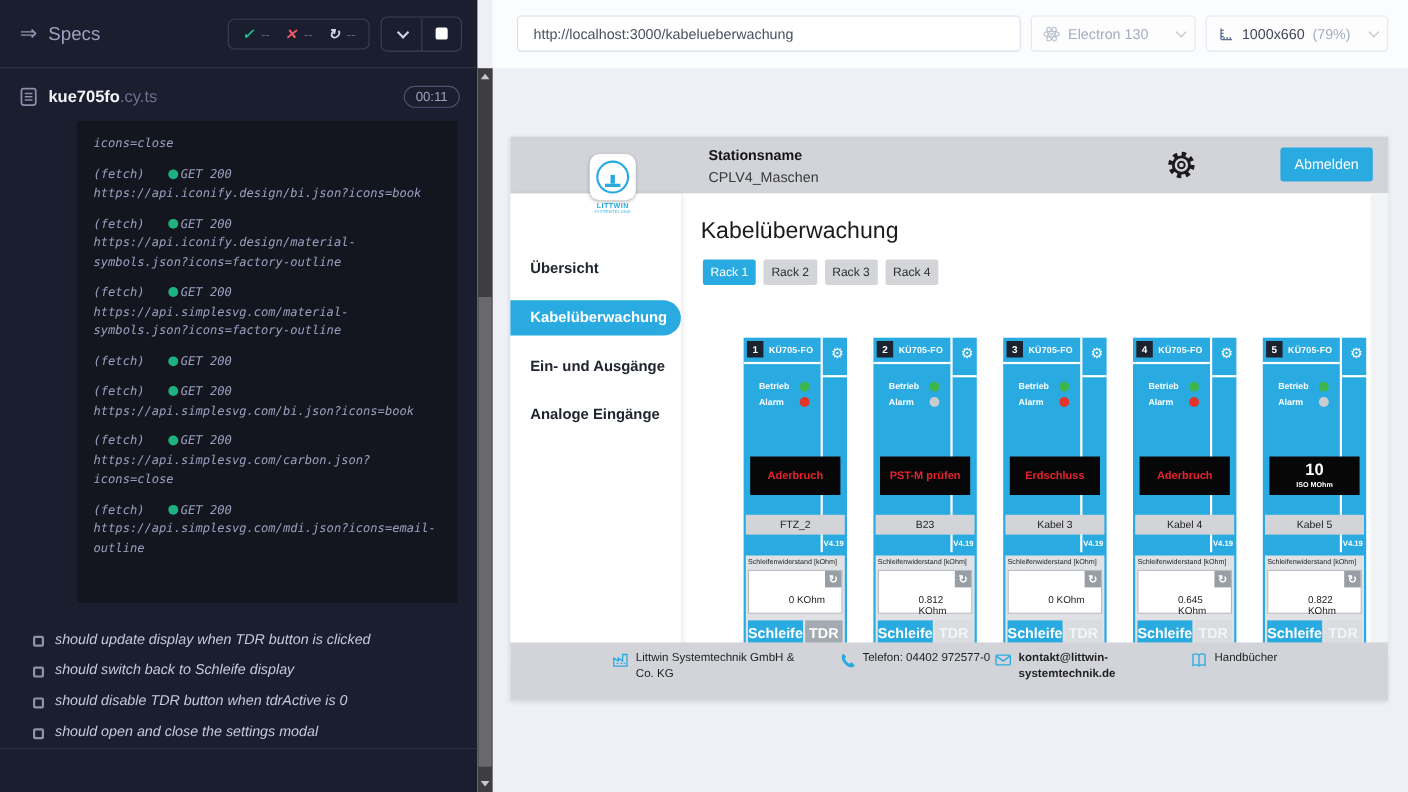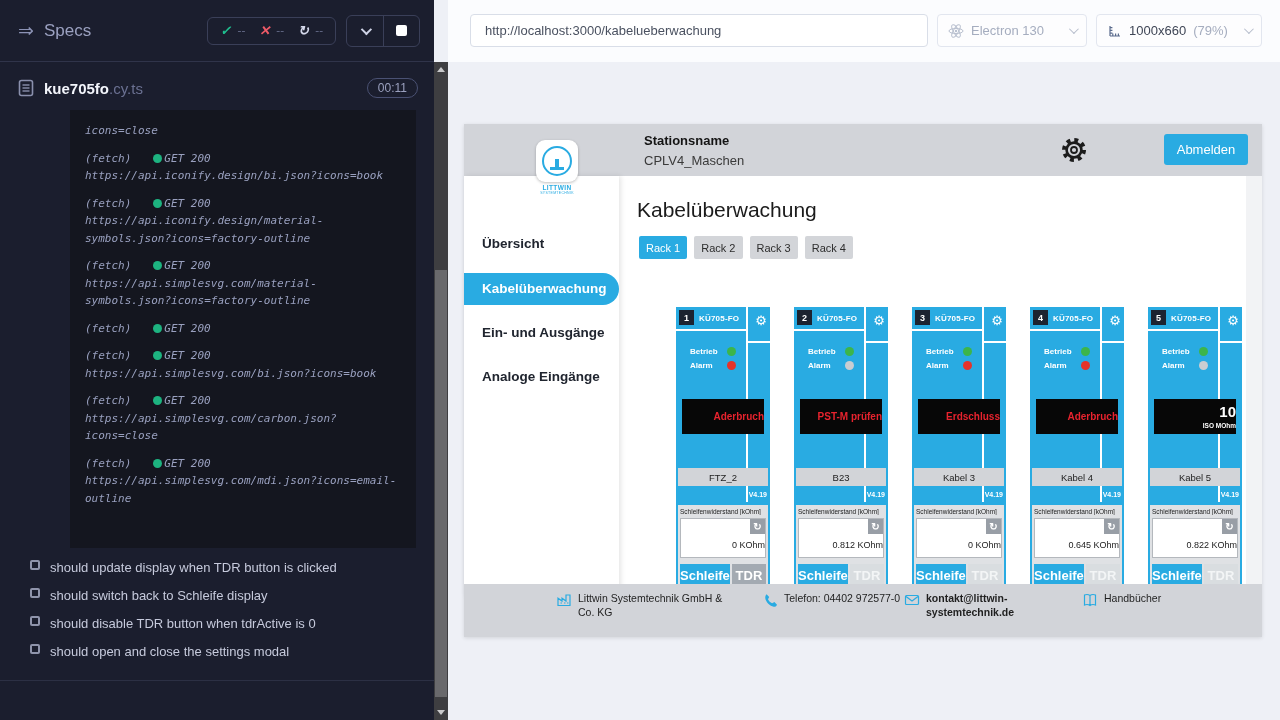--- a/index.html
+++ b/index.html
@@ -25,21 +25,21 @@
   .spec-ext { color:#6b7192; font-size:15px; }
   .time-badge { margin-left:auto; border:1px solid #4a5173; border-radius:12px; color:#9ba1bf; font-size:12px; padding:2px 10px; }
   .log-panel { margin-left:70px; width:346px; height:438px; background:#14161f; padding:12px 15px 10px 15px;
                font-family:"DejaVu Sans Mono",monospace; font-style:italic; font-size:11px; line-height:17.5px; color:#99a0bf; }
   .log-entry { margin-bottom:10px; }
   .log-status { white-space:nowrap; }
   .log-status .sp { display:inline-block; width:22px; }
   .gdot { display:inline-block; width:9px; height:9px; border-radius:50%; background:#1db380; margin:0 2px 0 0; vertical-align:-1px; }
   .log-url { overflow-wrap:break-word; }
   .tests { padding:12px 0 0 30px; }
-  .test-row { display:flex; align-items:flex-start; height:28px; color:#c6cadc; font-size:13px; }
+  .test-row { display:flex; align-items:flex-end; height:28px; color:#c6cadc; font-size:13px;font-style:italic; }
   .tsq { width:10px; height:10px; border:2px solid #8f94ab; border-radius:2px; margin-right:10px; flex:none; }
   .runner-divider { margin-top:8px; height:1px; background:#2c3044; }
 
   
   .runner-scrollbar { position:absolute; left:434px; top:62px; bottom:0; width:14px; background:#3e3e41; }
   .sb-arrow { position:absolute; left:3px; width:0; height:0; border-left:4px solid transparent; border-right:4px solid transparent; }
   .sb-arrow.up { top:5px; border-bottom:5px solid #c9c9cb; }
   .sb-arrow.down { bottom:5px; border-top:5px solid #c9c9cb; }
   .sb-thumb { position:absolute; left:1px; width:12px; top:208px; height:427px; background:#69696c; }
 
@@ -93,34 +93,34 @@
   .hlright{ left:72px; top:34px; right:0; height:2px; }
   .c-num { position:absolute; left:3px; top:3px; width:15px; height:15px; background:#1c2330; color:#fff; font-size:9px; font-weight:bold;
            display:flex; align-items:center; justify-content:center; z-index:2; }
   .c-model { position:absolute; left:23px; top:7px; font-size:8px; font-weight:bold; color:#fff; letter-spacing:.2px; z-index:2; }
   .c-gear { position:absolute; right:3px; top:7px; color:#fff; font-size:13px; line-height:1; z-index:2; cursor:pointer; }
   .c-led { position:absolute; left:14px; display:flex; align-items:center; gap:5px; z-index:2; }
   .led-b { top:40px; } .led-a { top:54px; }
   .c-led .llabel { font-size:8px; font-weight:bold; color:#fff; width:32px; }
   .dot { width:9px; height:9px; border-radius:50%; }
   .dot.green { background:#3cb54a; } .dot.red { background:#e5332a; } .dot.gray { background:#c9cdd1; }
-  .c-display { position:absolute; left:6px; right:6px; top:92px; height:35px; background:#070707; z-index:2;
-               display:flex; flex-direction:column; align-items:flex-end; justify-content:center; }
+  .c-display { position:absolute; left:6px; right:6px; top:108px; height:35px; background:#070707; z-index:2;
+               display:flex; flex-direction:column; align-items:center; justify-content:center; }
   .disp-alarm { color:#e8232e; font-weight:bold; font-size:10px; white-space:nowrap; }
   .disp-val { color:#fff; font-weight:bold; font-size:15px; line-height:1; }
   .disp-unit { color:#fff; font-weight:bold; font-size:6.5px; margin-top:3px; }
   .c-name { position:absolute; left:2px; right:2px; top:161px; height:18px; background:#d2d4d8; z-index:2;
             display:flex; align-items:center; justify-content:center; font-size:9.5px; color:#222; }
   .c-ver { position:absolute; right:3px; top:184px; font-size:7px; font-weight:bold; color:#fff; z-index:2; }
   .c-panel { position:absolute; left:2px; right:2px; top:198px; bottom:0; background:#dfe1e4; z-index:2; }
   .c-mlabel { position:absolute; left:2px; right:1px; top:3px; font-size:6.5px; color:#1c1c1c; white-space:nowrap; overflow:hidden; }
   .c-valuebox { position:absolute; left:2px; right:2px; top:13px; height:40px; background:#fff; border:1px solid #b4b8bd; }
   .c-refresh { position:absolute; right:0; top:0; width:15px; height:15px; background:#989ea6; color:#fff; font-size:10px; font-weight:bold;
                display:flex; align-items:center; justify-content:center; cursor:pointer; }
-  .c-value { position:absolute; left:0; right:0; top:21px; text-align:right; font-size:9px; color:#222; }
+  .c-value { position:absolute; left:0; right:0; top:21px; text-align:left; font-size:9px; color:#222;padding-left:36px; }
   .c-btns { position:absolute; left:2px; right:2px; top:59px; height:22px; display:flex; gap:2px; }
   .c-btn { flex:1; display:flex; align-items:center; justify-content:center; font-size:13px; font-weight:bold; color:#fff; cursor:pointer; }
   .c-btn.schleife { background:#29abe2; }
   .c-btn.tdr.on  { background:#a3aab2; }
   .c-btn.tdr.off { background:#d9dde0; color:#f3f5f6; }
   .c-bluebar { position:absolute; left:0; right:0; top:83px; height:11px; background:#29abe2; }
 
   .content-scroll { position:absolute; right:0; top:0; bottom:0; width:16px; background:#f2f3f5; }
 
   .app-footer { position:absolute; left:0; right:0; bottom:0; height:53px; background:#d2d4d9; z-index:4; }

